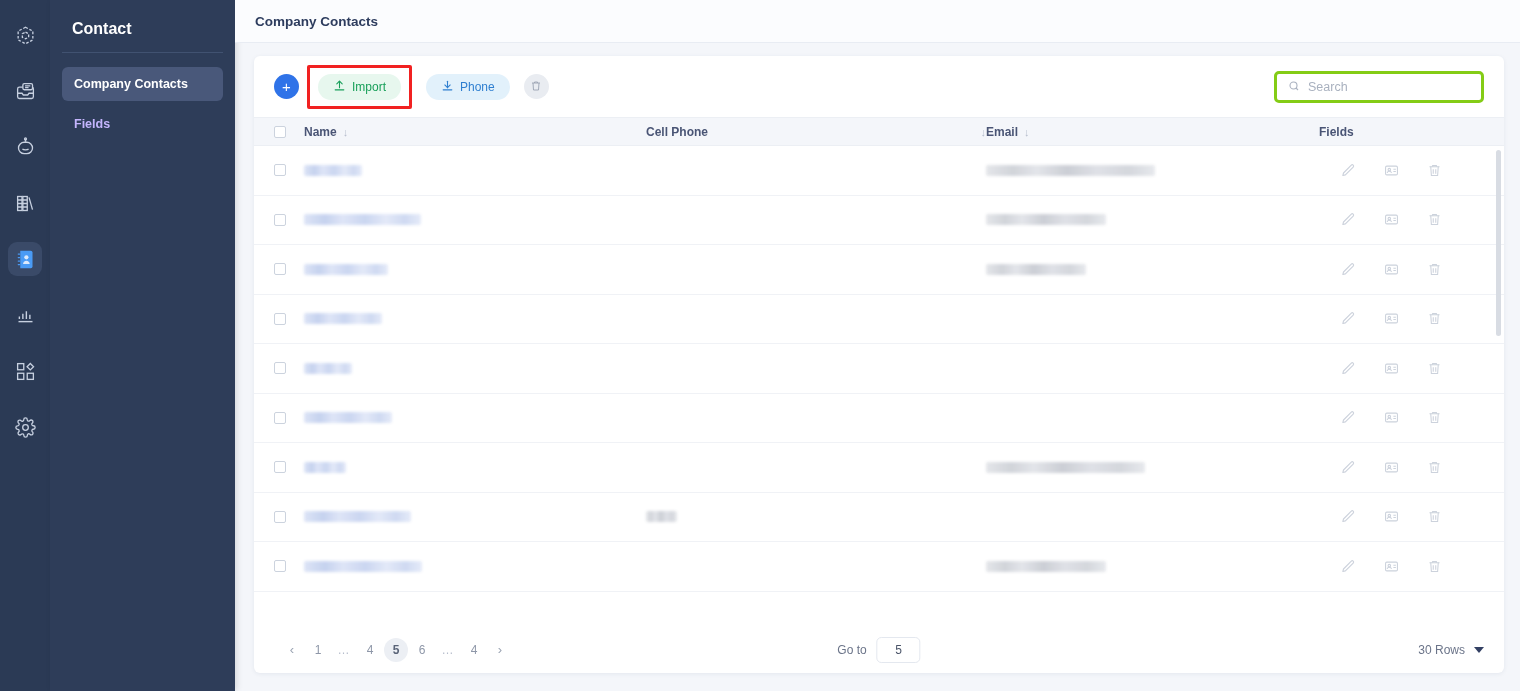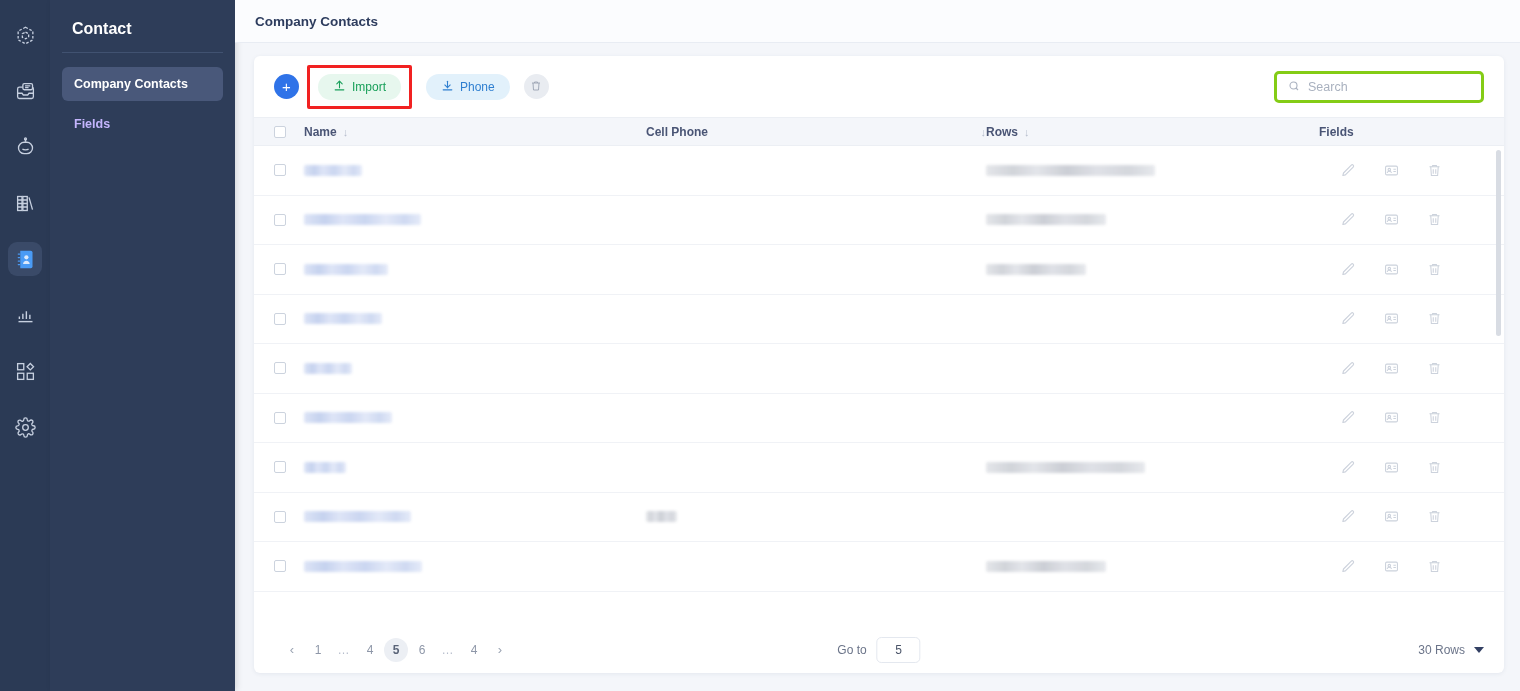--- a/index.html
+++ b/index.html
@@ -361,21 +361,21 @@
           </div>
           <div class="th col-name">
             <span>Name</span>
             <span class="sort">↓</span>
           </div>
           <div class="th col-phone">
             <span>Cell Phone</span>
             <span class="sort">↓</span>
           </div>
           <div class="th col-email">
-            <span>Rows</span>
+            <span>Email</span>
             <span class="sort">↓</span>
           </div>
           <div class="th col-action">
             <span>Fields</span>
           </div>
         </div>
 
         <div class="tbody" id="tbody">
 
         <div class="row">

